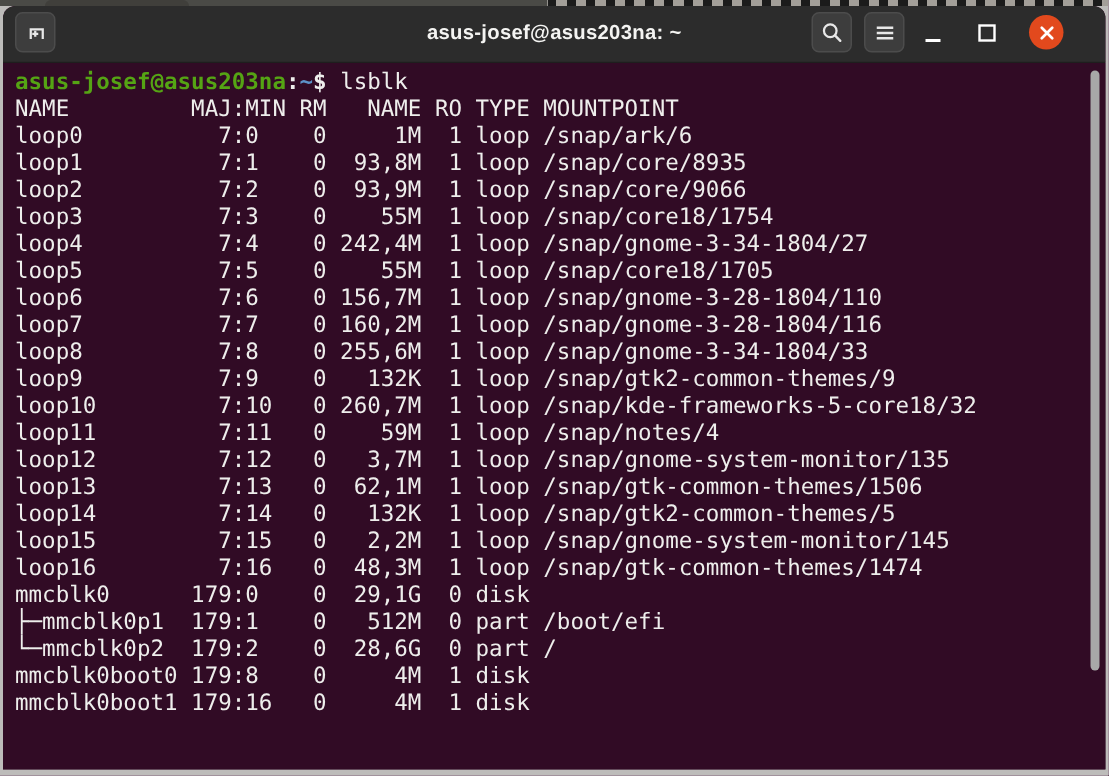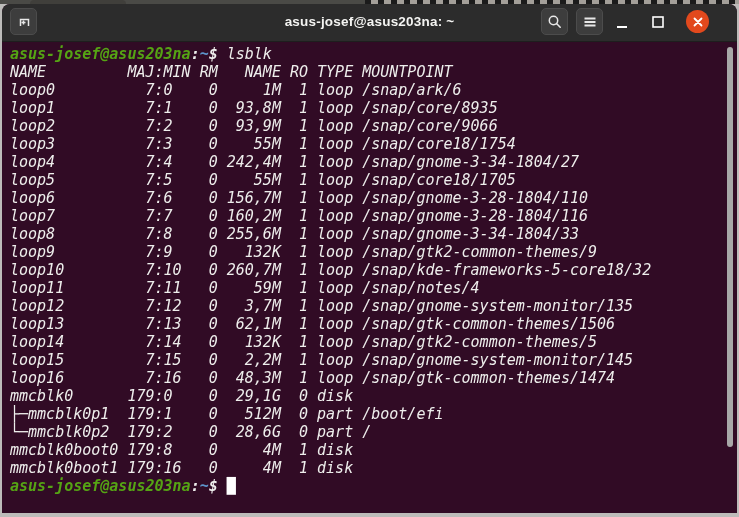--- a/index.html
+++ b/index.html
@@ -19,21 +19,21 @@
   .tb-btn{position:absolute;top:4px;width:27px;height:27px;background:#3d3d3d;border:1px solid #4c4c4c;border-radius:5px;padding:0;display:flex;align-items:center;justify-content:center;cursor:pointer;box-sizing:border-box;}
   .tb-plain{position:absolute;top:4px;width:27px;height:27px;background:transparent;border:none;border-radius:5px;padding:0;display:flex;align-items:center;justify-content:center;cursor:pointer;}
   .btn-newtab{left:8px;}
   .btn-search{left:539px;}
   .btn-menu{left:574px;}
   .btn-min{left:606px;}
   .btn-max{left:642px;}
   .btn-close{left:684px;top:6px;width:23px;height:23px;background:#e2491d;border:none;border-radius:50%;padding:0;display:flex;align-items:center;justify-content:center;cursor:pointer;position:absolute;}
 
   
-  .body-area{position:absolute;left:0;top:38px;width:735px;height:471px;background:#310b25;font-style:italic;}
+  .body-area{position:absolute;left:0;top:38px;width:735px;height:471px;background:#310b25;}
   .term{margin:0;padding:3px 0 0 8px;font-family:"DejaVu Sans Mono","Liberation Mono",monospace;font-size:15px;line-height:18px;color:#eeeeec;}
   .term div{min-height:18px;}
   .green{color:#55a414;font-weight:bold;}
   .blue{color:#5d93c9;font-weight:bold;}
   .wbold{color:#eeeeec;font-weight:bold;}
   .cursor{color:#ffffff;}
 
   .scroll-thumb{position:absolute;left:725px;top:5px;width:6px;height:400px;background:#a8a8a8;border-radius:3px;}
 </style>
 </head>
@@ -103,18 +103,18 @@
 loop11         7:11   0    59M  1 loop /snap/notes/4
 loop12         7:12   0   3,7M  1 loop /snap/gnome-system-monitor/135
 loop13         7:13   0  62,1M  1 loop /snap/gtk-common-themes/1506
 loop14         7:14   0   132K  1 loop /snap/gtk2-common-themes/5
 loop15         7:15   0   2,2M  1 loop /snap/gnome-system-monitor/145
 loop16         7:16   0  48,3M  1 loop /snap/gtk-common-themes/1474
 mmcblk0      179:0    0  29,1G  0 disk
 ├─mmcblk0p1  179:1    0   512M  0 part /boot/efi
 └─mmcblk0p2  179:2    0  28,6G  0 part /
 mmcblk0boot0 179:8    0     4M  1 disk
-mmcblk0boot1 179:16   0     4M  1 disk</div><div class="line"><span class="green">asus-josef@asus203na</span><span class="wbold">:</span><span class="blue">~</span><span class="wbold">$ </span><span class="cursor">█</span></div></pre>
+mmcblk0boot1 179:16   0     4M  1 disk</div></pre>
       <div class="scroll-thumb"></div>
     </div>
 
   </div>
 </div>
 
 </body></html>

